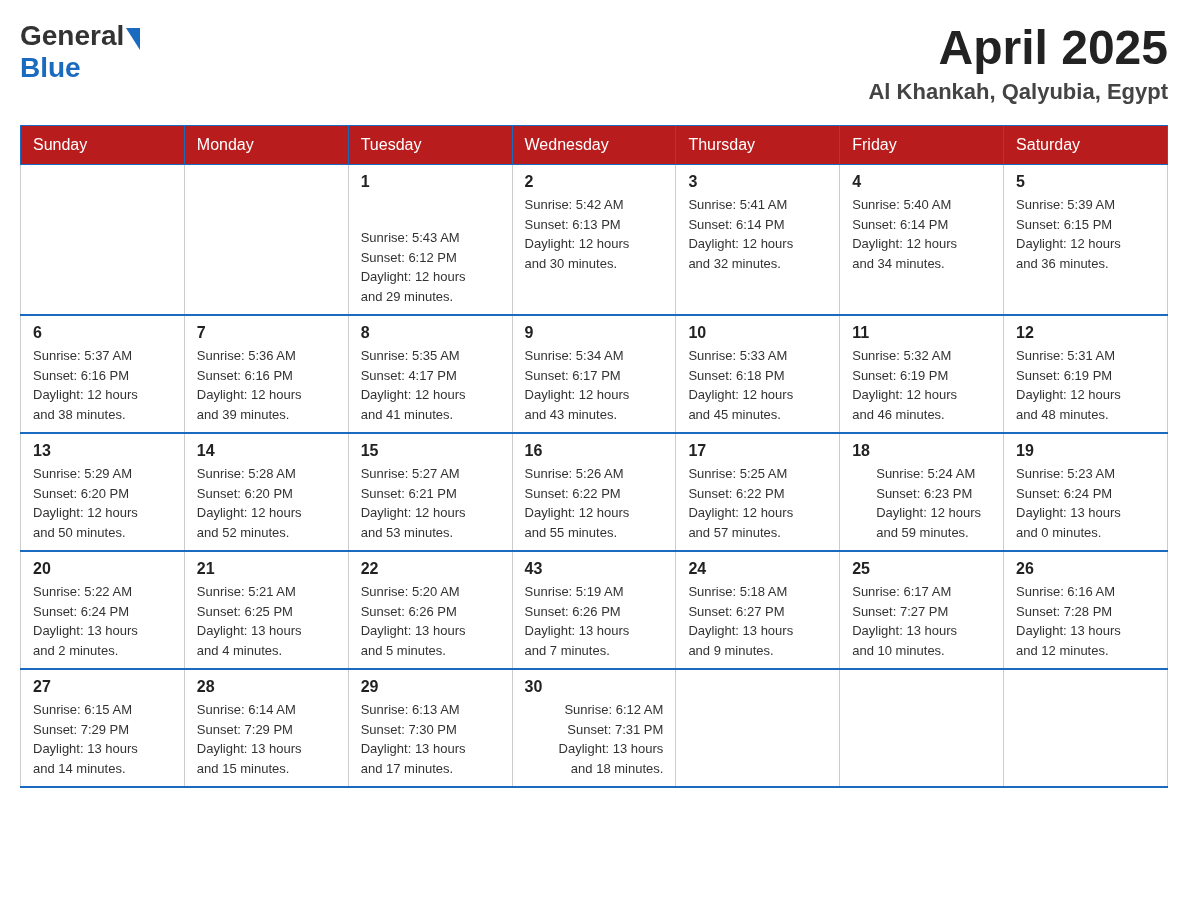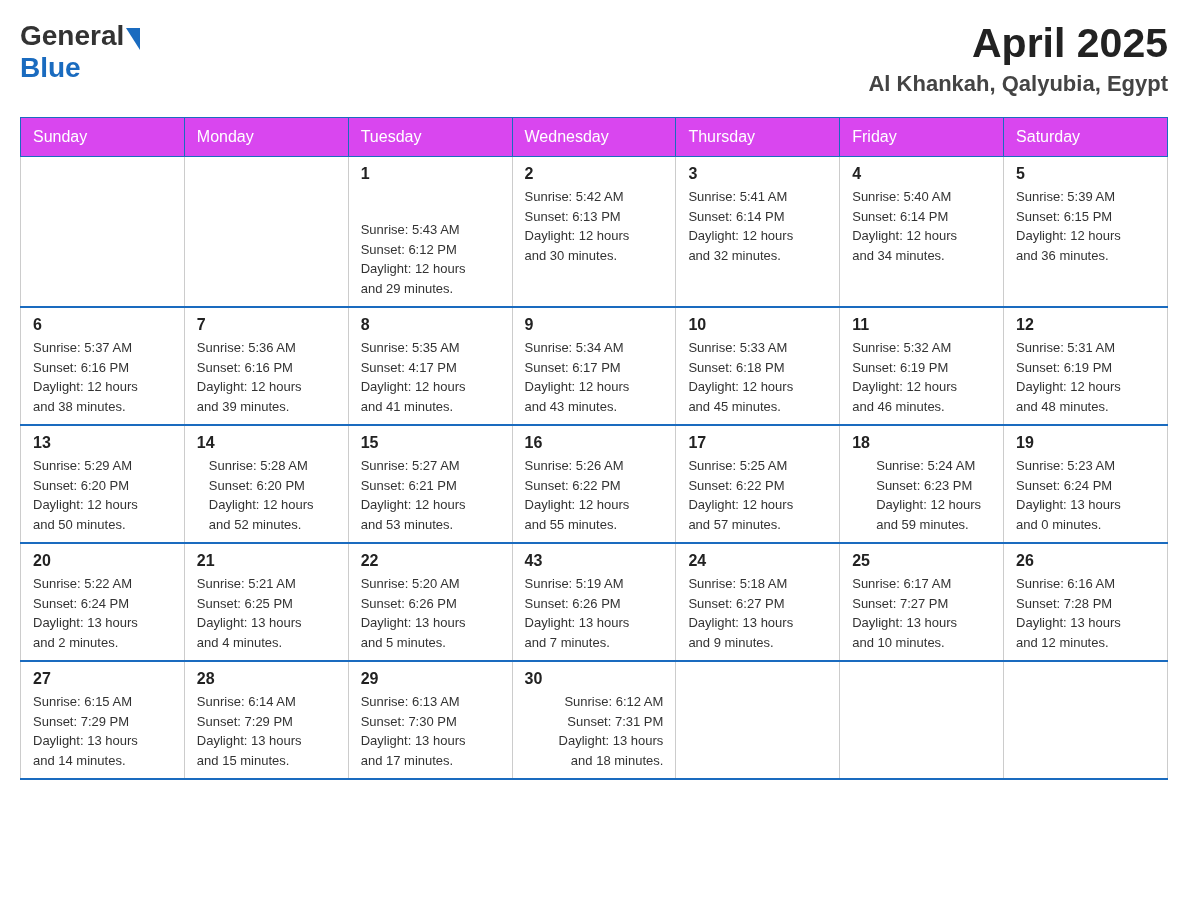--- a/index.html
+++ b/index.html
@@ -36,36 +36,36 @@
       border-left: 14px solid transparent;
       border-right: 0px solid transparent;
       border-top: 22px solid #1a6bbf;
       margin-left: 2px;
       margin-top: 6px;
     }
     .title-area {
       text-align: right;
     }
     .month-year {
-      font-size: 41px;
+      font-size: 48px;
       font-weight: bold;
       color: #222;
     }
     .location {
       font-size: 22px;
       color: #444;
       margin-top: 4px;
       font-weight: bold;
     }
     .calendar {
       width: 100%;
       border-collapse: collapse;
     }
     .calendar thead tr {
-      background-color: #d946ef;
+      background-color: #b91c1c;
     }
     .calendar thead th {
       color: #fff;
       font-size: 16px;
       font-weight: normal;
       padding: 10px 12px;
       text-align: left;
       border: 1px solid #1a6bbf;
     }
     .calendar tbody tr {
@@ -221,21 +221,21 @@
       <tr>
         <td>
           <div class="day-number">13</div>
           <div class="day-info" style="white-space: pre-line;">Sunrise: 5:29 AM
 Sunset: 6:20 PM
 Daylight: 12 hours
 and 50 minutes.</div>
         </td>
         <td>
           <div class="day-number">14</div>
-          <div class="day-info" style="white-space: pre-line; margin-left: 12px;">Sunrise: 5:28 AM
+          <div class="day-info" style="white-space: pre-line;">Sunrise: 5:28 AM
 Sunset: 6:20 PM
 Daylight: 12 hours
 and 52 minutes.</div>
         </td>
         <td>
           <div class="day-number">15</div>
           <div class="day-info" style="white-space: pre-line;">Sunrise: 5:27 AM
 Sunset: 6:21 PM
 Daylight: 12 hours
 and 53 minutes.</div>

